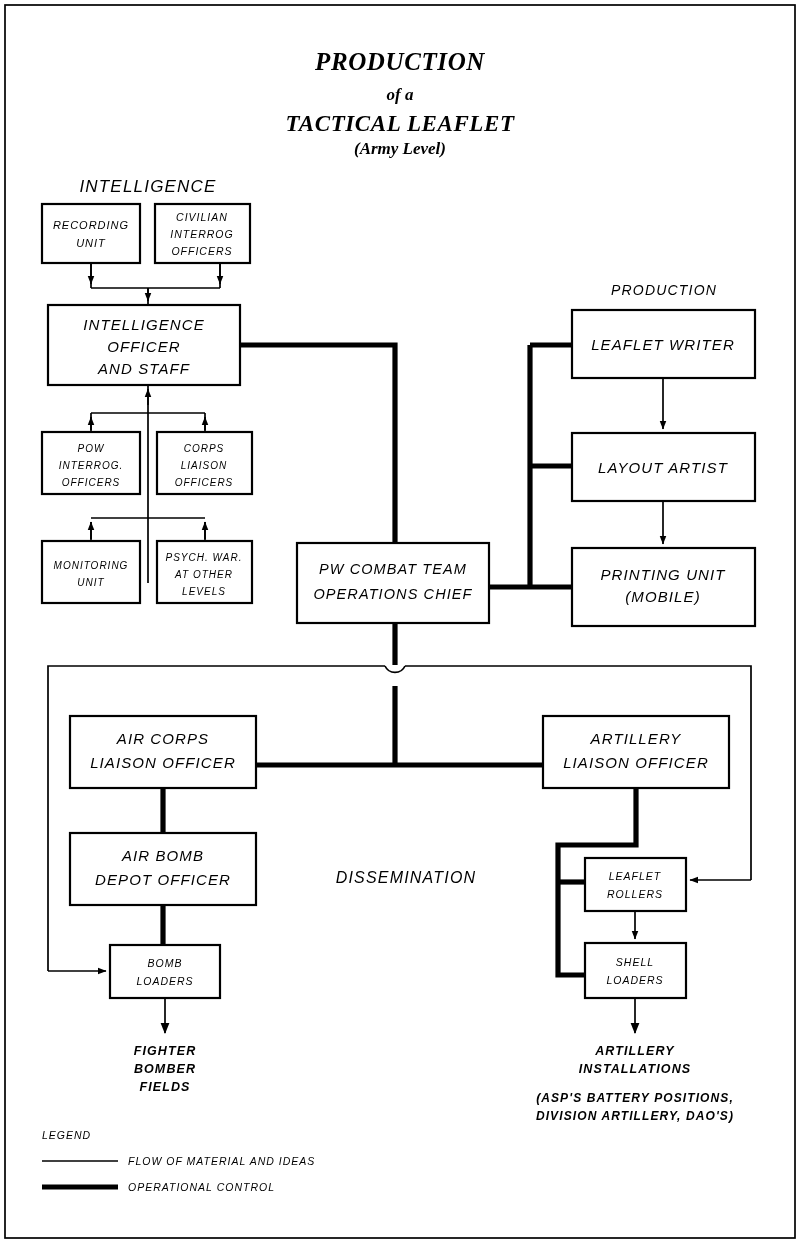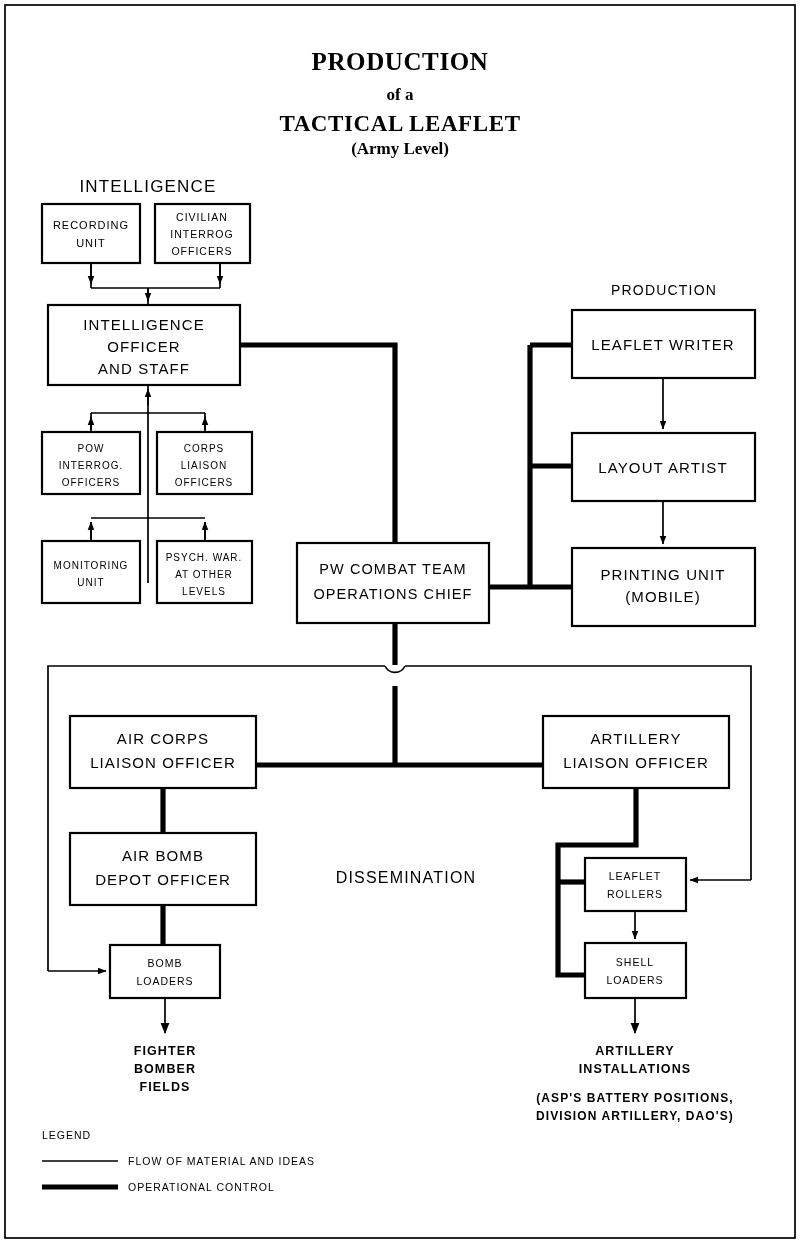--- a/index.html
+++ b/index.html
@@ -1,17 +1,17 @@
 <!DOCTYPE html>
 <html><head>
 <meta charset="utf-8">
 <style>
   html,body{margin:0;padding:0;background:#fff;}
   body{width:800px;height:1243px;font-family:"Liberation Sans",sans-serif;}
-  #root{position:relative;width:800px;height:1000px;background:#ffffff;}
+  #root{position:relative;width:800px;height:1000px;background:#ffffff;font-style:italic;}
   svg{display:block;}
   .ttl{font-family:"Liberation Serif",serif;font-weight:bold;fill:#000;}
   .sect{font-family:"Liberation Sans",sans-serif;fill:#000;letter-spacing:1.2px;}
   .boxtxt{font-family:"Liberation Sans",sans-serif;fill:#000;letter-spacing:1.1px;}
   .boxtxt-sm{font-family:"Liberation Sans",sans-serif;fill:#000;letter-spacing:1.0px;}
   .term{font-family:"Liberation Sans",sans-serif;fill:#000;letter-spacing:1.1px;font-weight:bold;}
   .leg{font-family:"Liberation Sans",sans-serif;fill:#000;letter-spacing:1.0px;}
   .bx{fill:#ffffff;stroke:#000000;stroke-width:2.2;}
   .thin{stroke:#000000;stroke-width:1.7;fill:none;}
   .thick{stroke:#000000;stroke-width:5.2;fill:none;}

